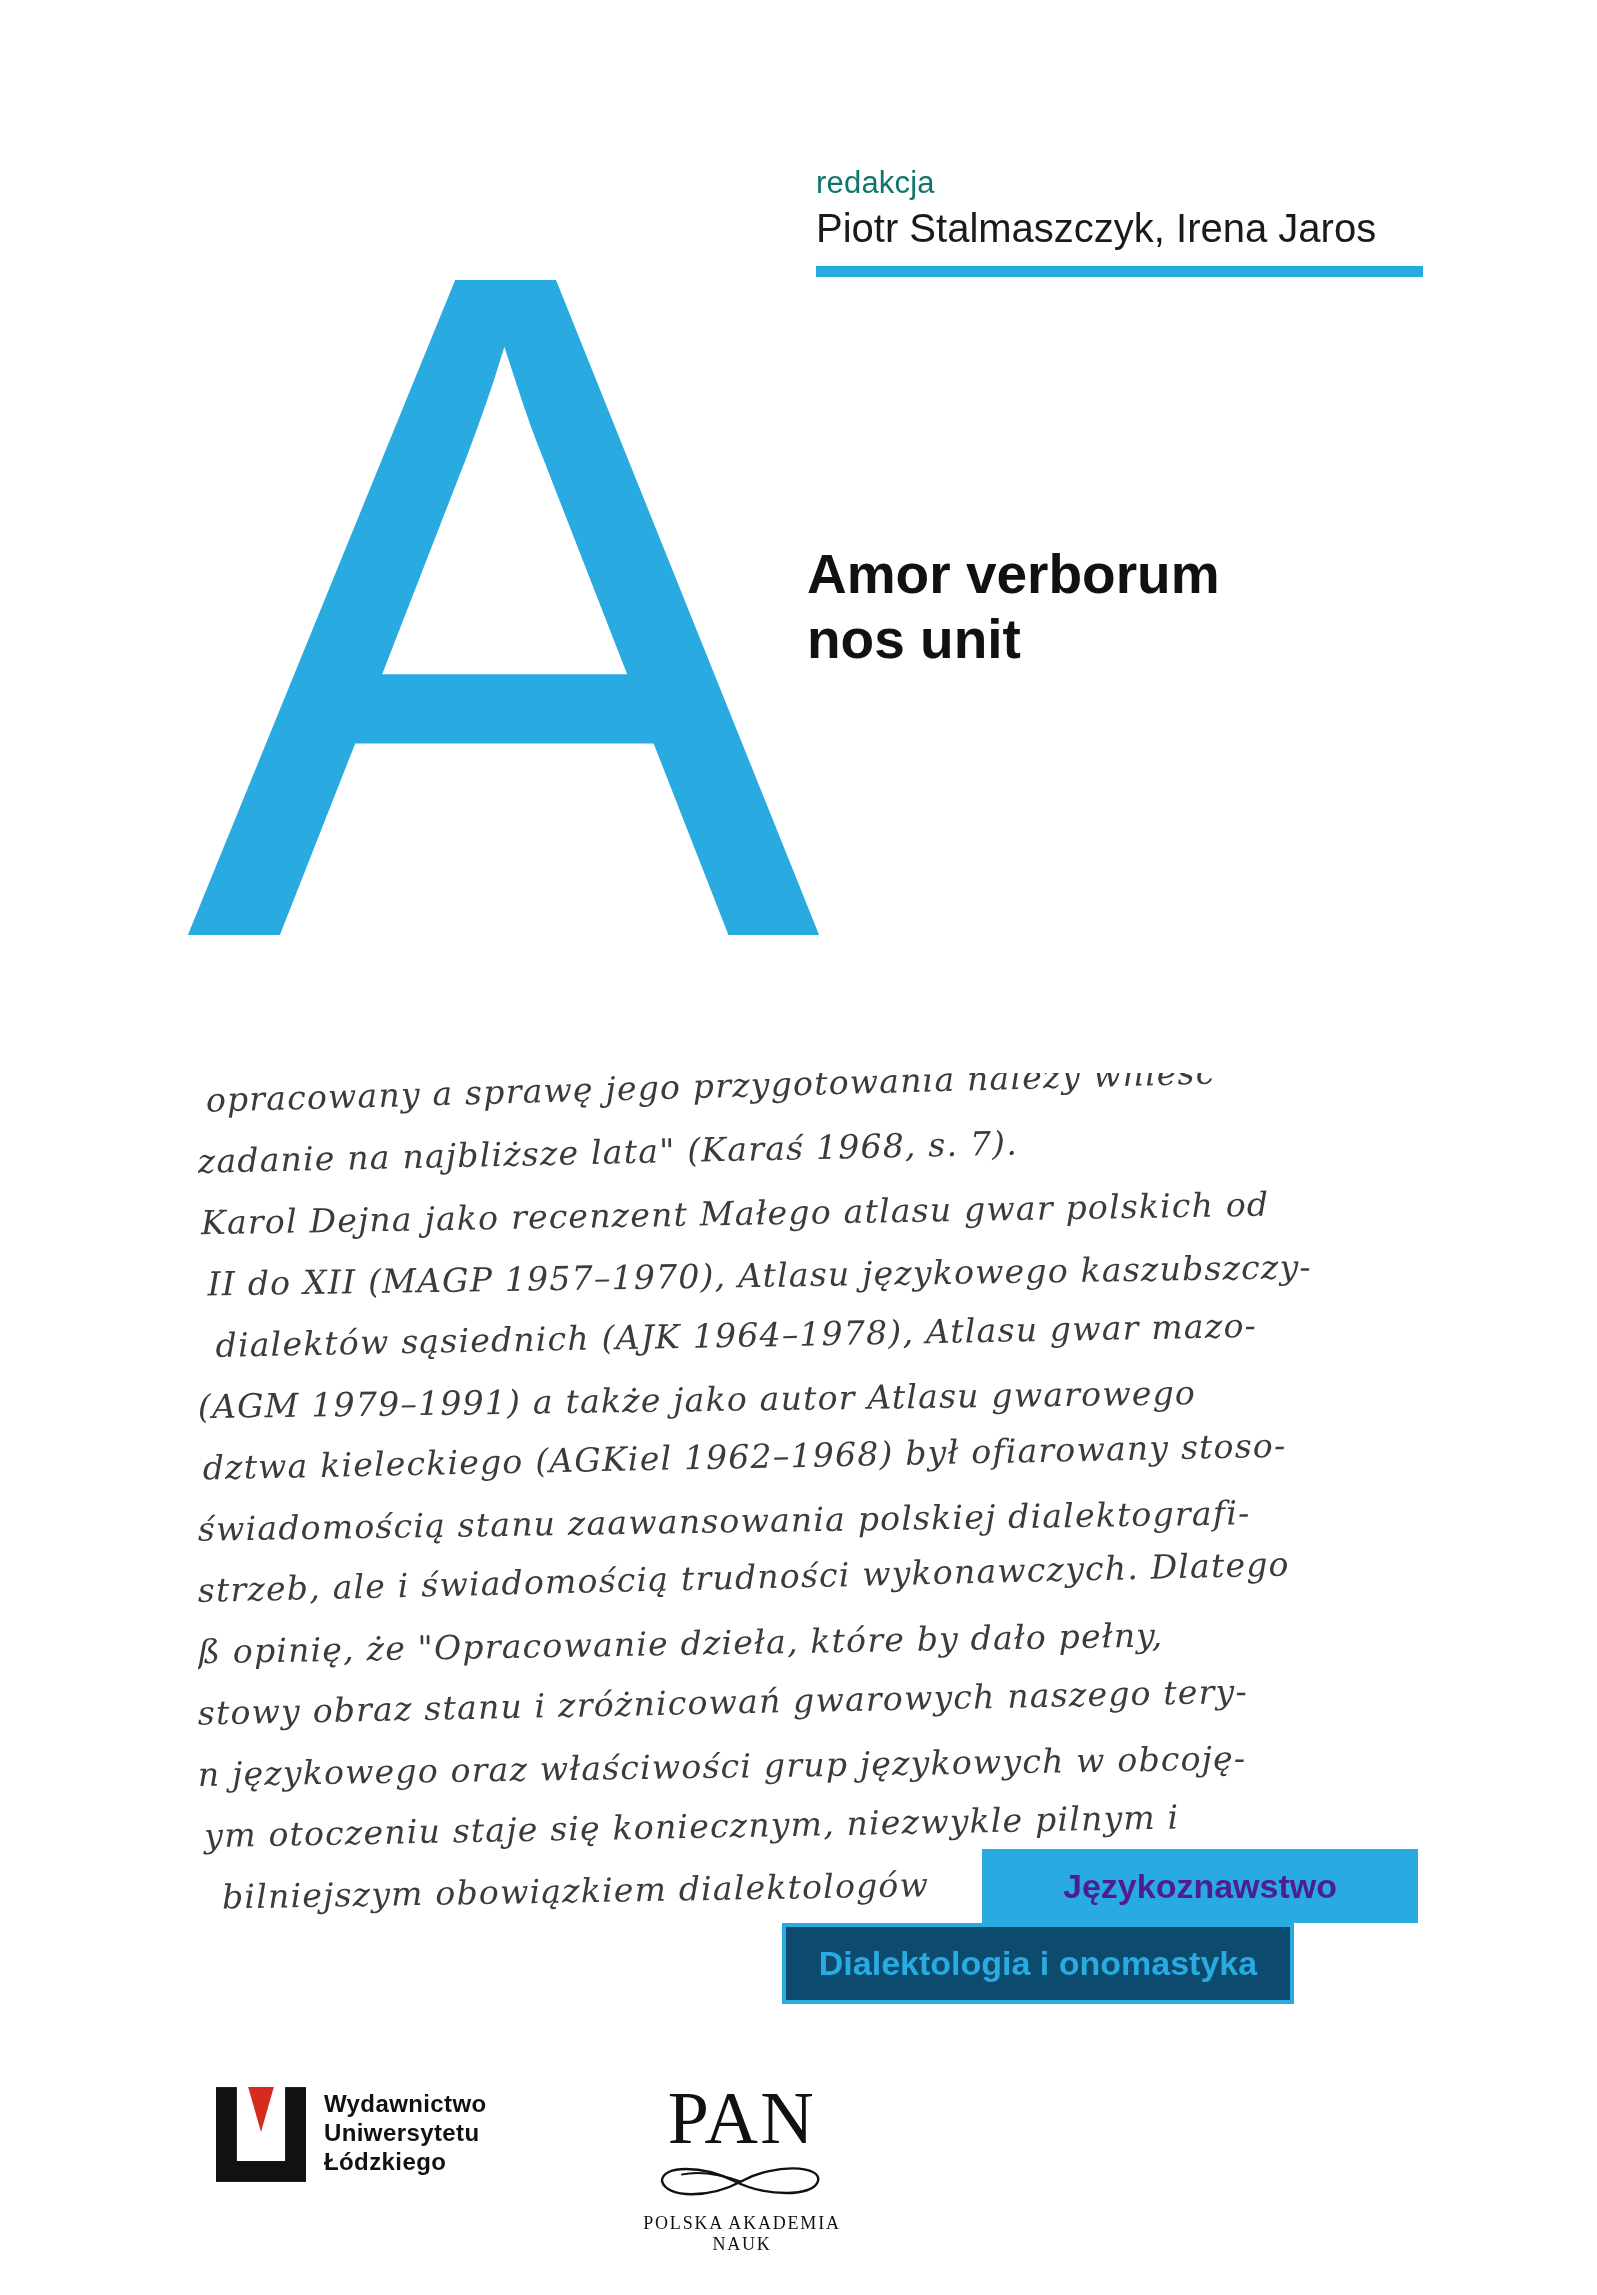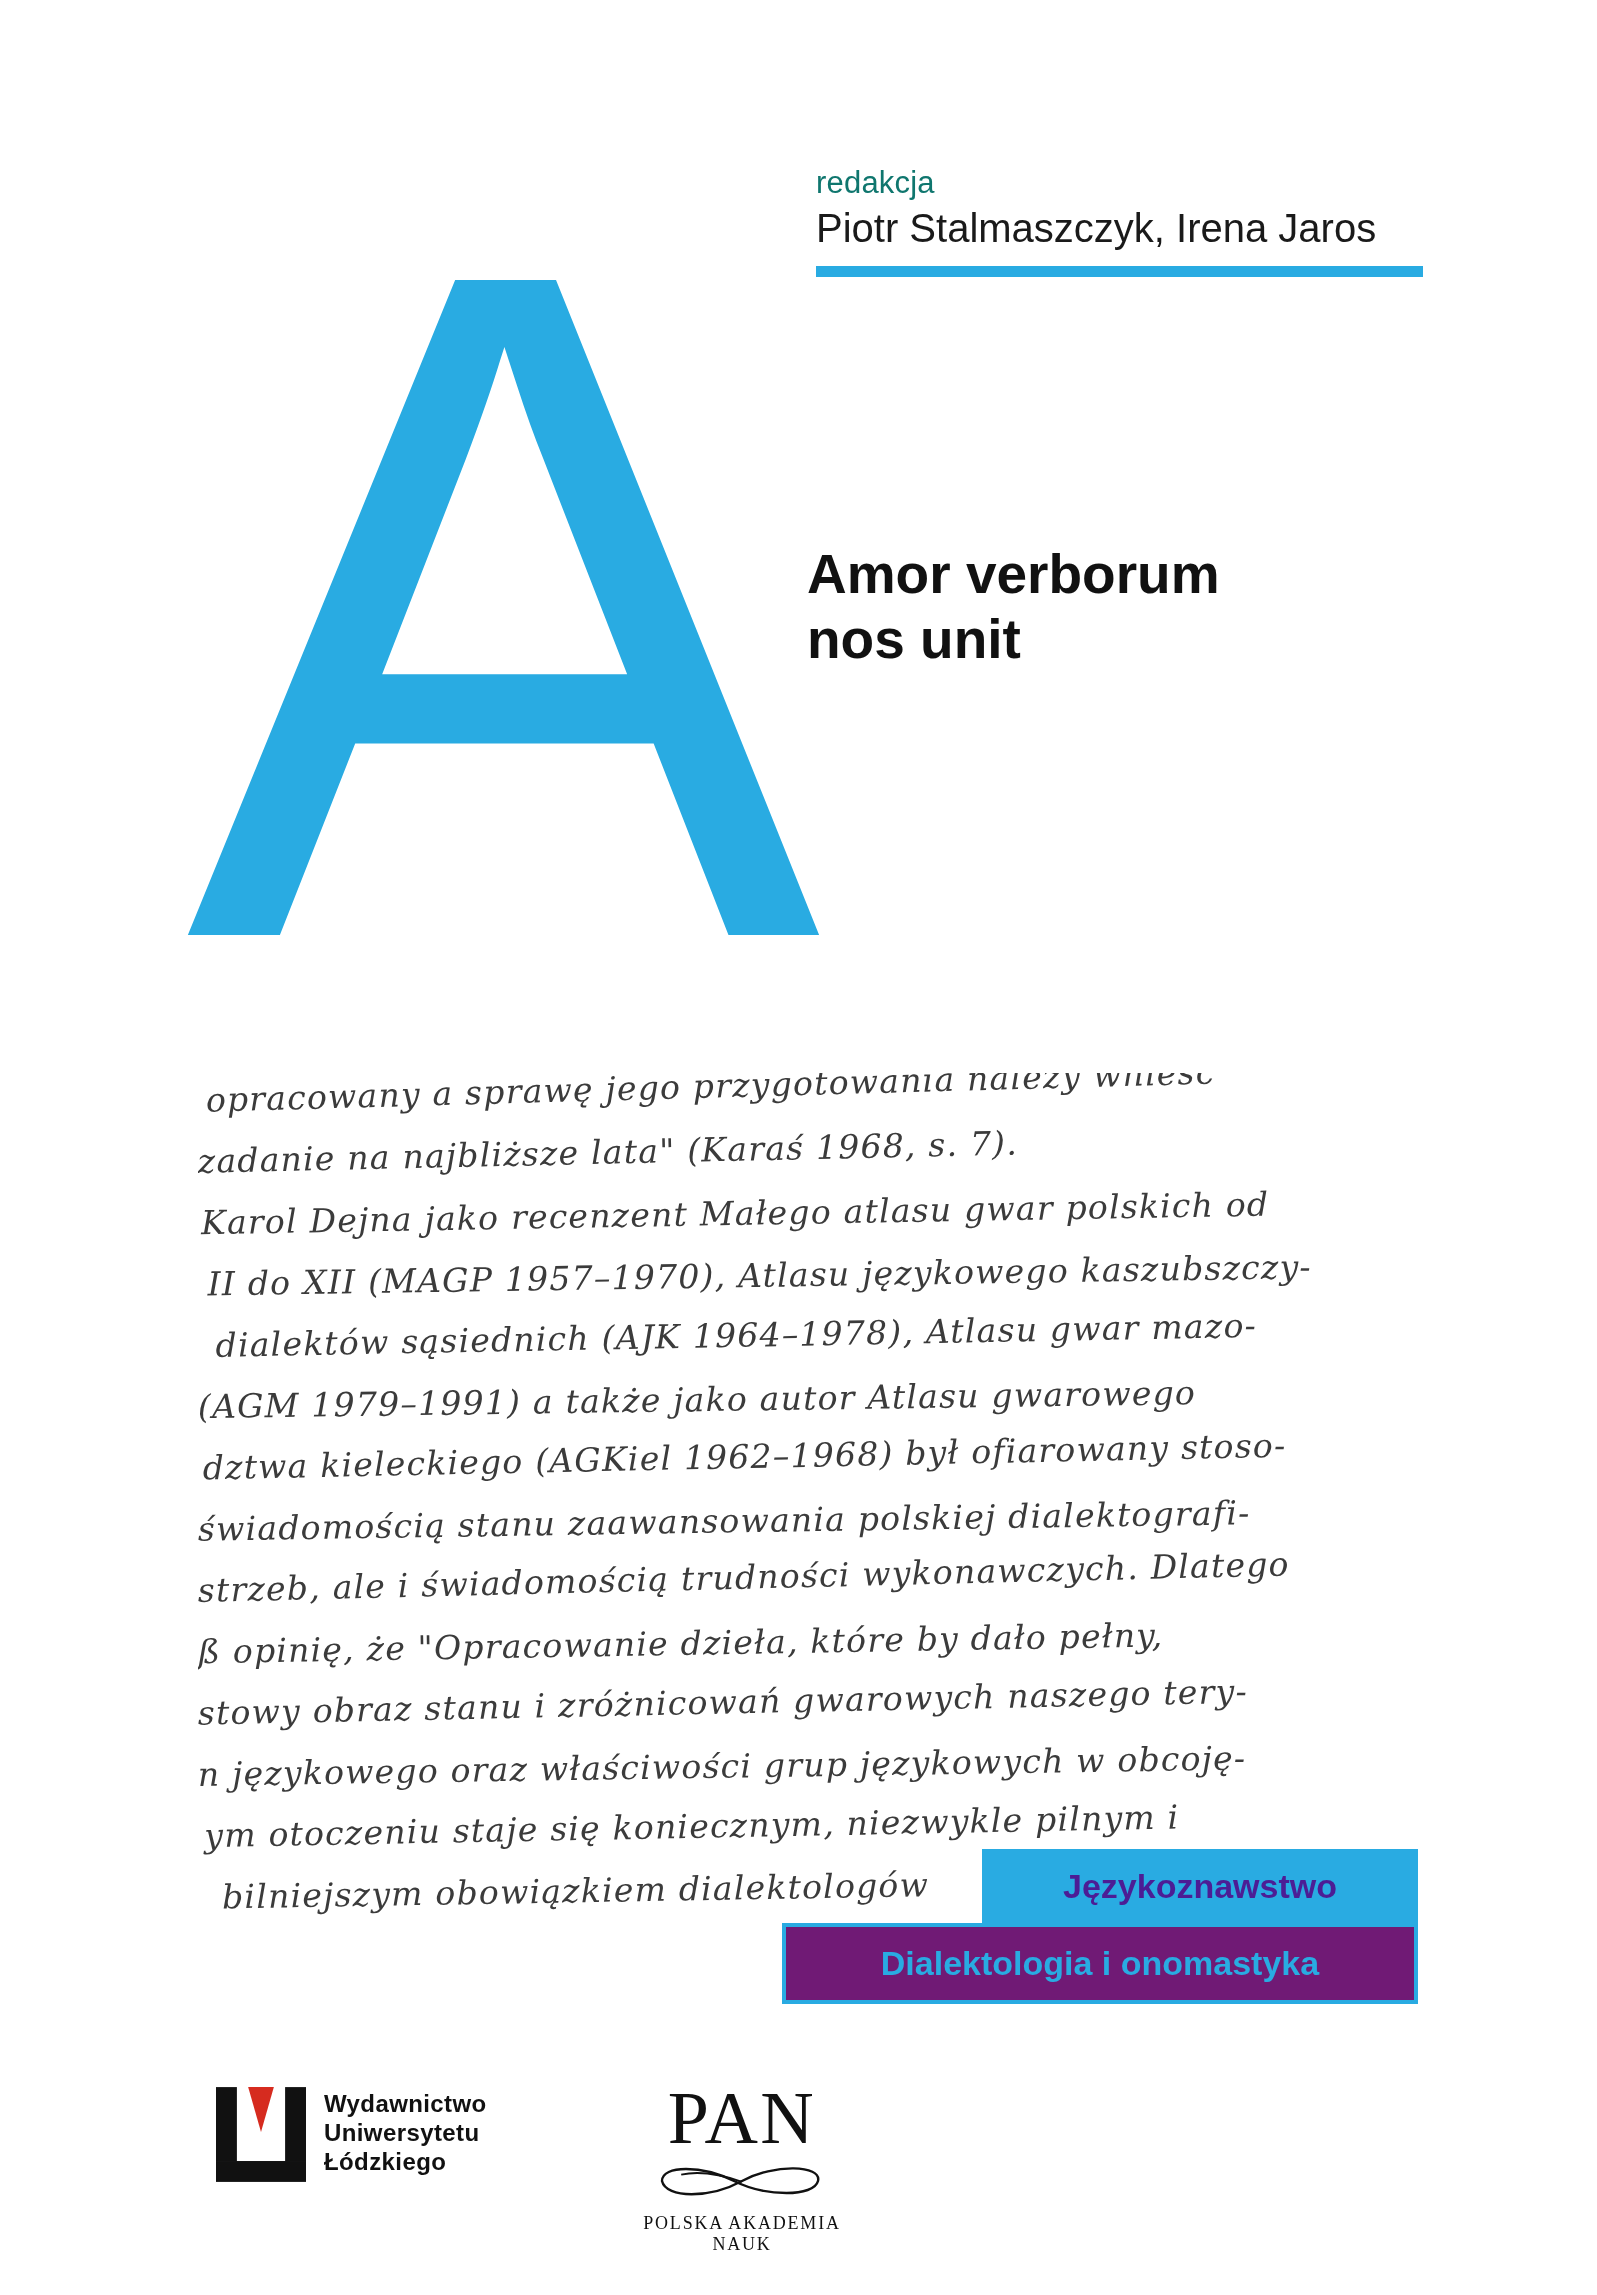--- a/index.html
+++ b/index.html
@@ -115,23 +115,23 @@
     font-weight: bold;
     display: flex;
     align-items: center;
     justify-content: center;
     box-sizing: border-box;
   }
   .badge-secondary {
     position: absolute;
     left: 782px;
     top: 1923px;
-    width: 636px;
+    width: 512px;
     height: 81px;
-    background: #701a75;
+    background: #0c4a6e;
     border: 4px solid #29ABE2;
     color: #29ABE2;
     font-size: 34px;
     font-weight: bold;
     display: flex;
     align-items: center;
     justify-content: center;
     box-sizing: border-box;
   }
 

